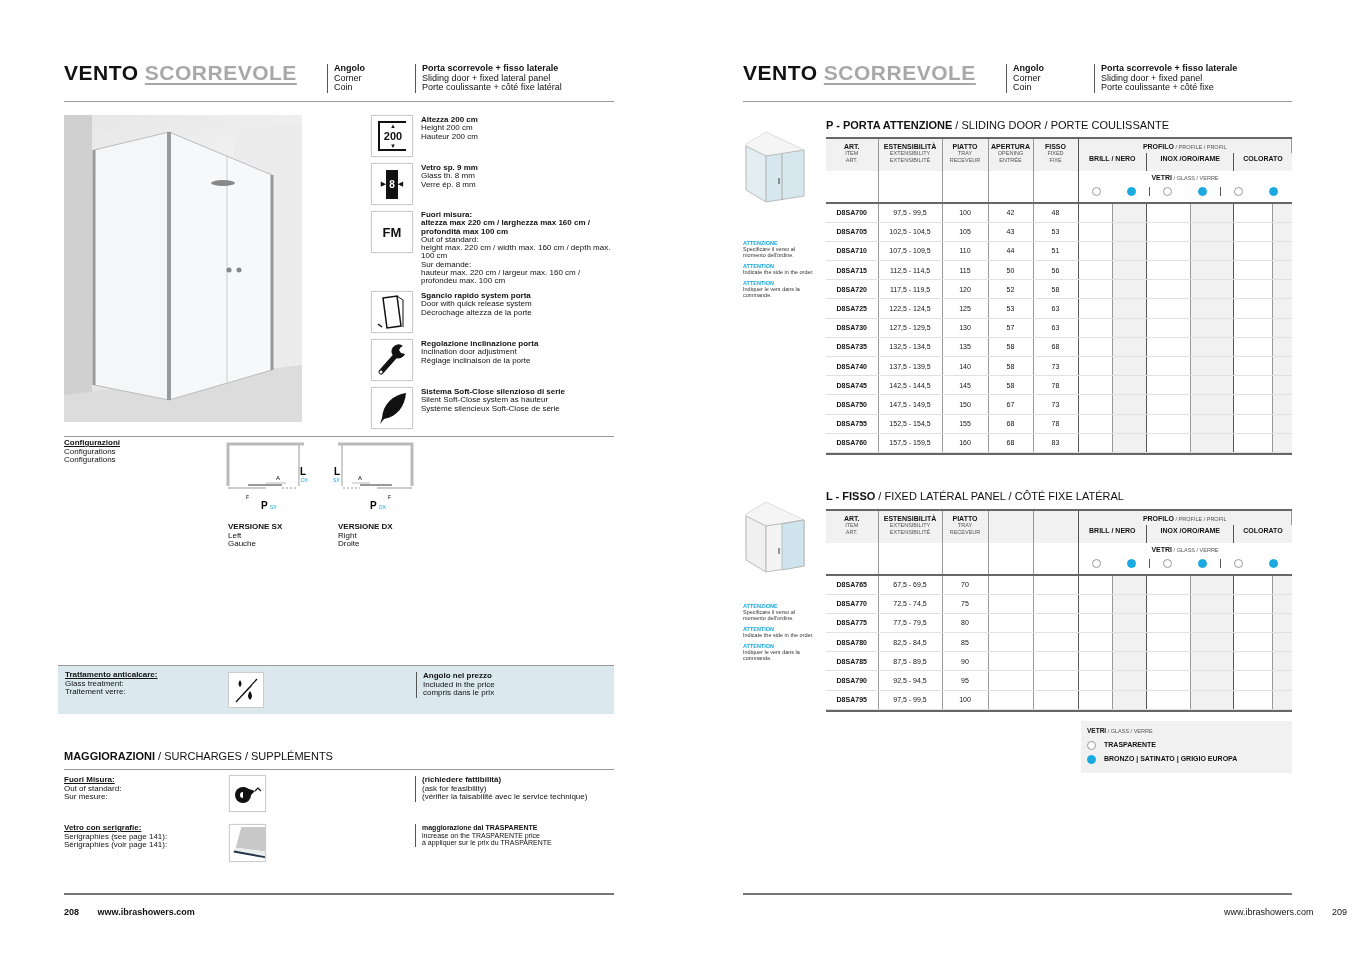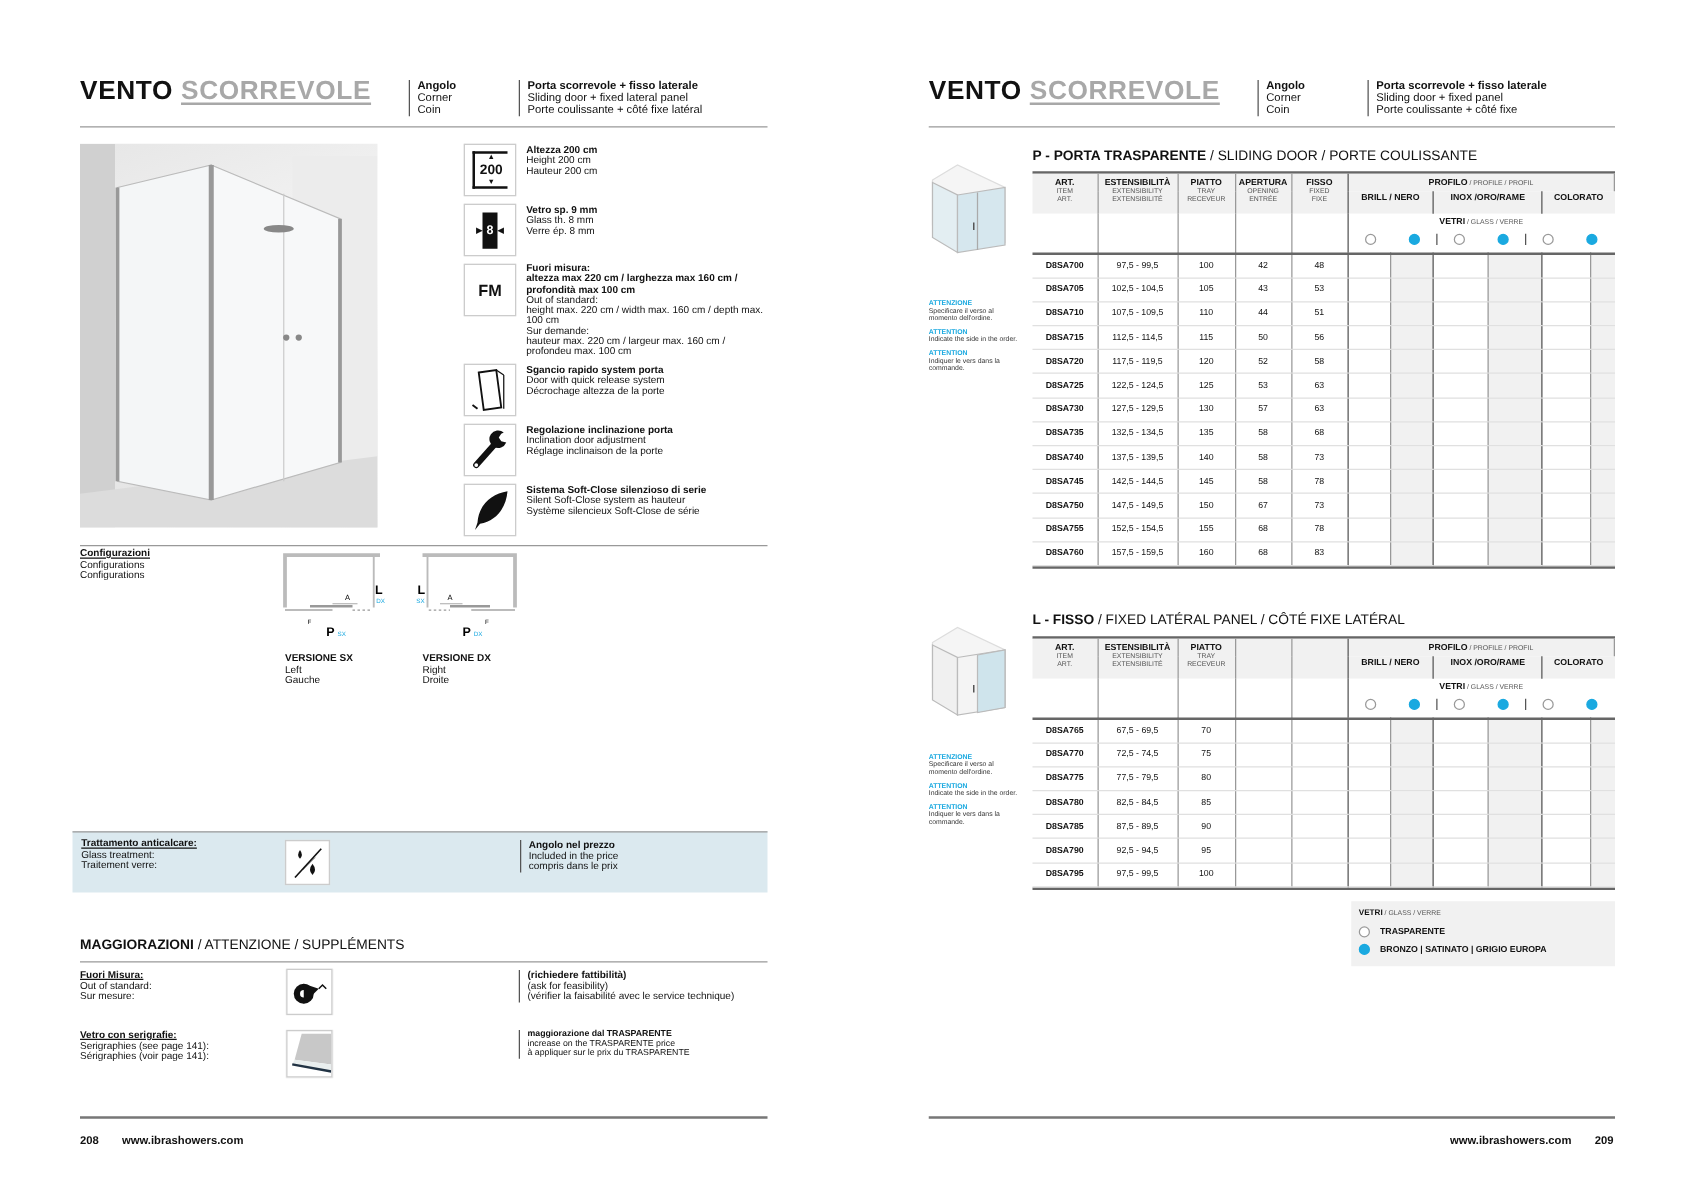--- a/index.html
+++ b/index.html
@@ -208,21 +208,21 @@
       </svg>
   </div>
   <div class="abs hdr-block" style="left:358px;top:6px;font-size:8px;line-height:8.6px">
     <b>Angolo nel prezzo</b><br>
     <span>Included in the price</span><br>
     <span>compris dans le prix</span>
   </div>
 </div>
 
 <div class="abs section-title" style="left:64px;top:750px">
-  <b>MAGGIORAZIONI</b><span> / ATTENZIONE / SUPPLÉMENTS</span>
+  <b>MAGGIORAZIONI</b><span> / SURCHARGES / SUPPLÉMENTS</span>
 </div>
 <div class="hr" style="left:64px;top:769px;width:550px"></div>
 
 <div class="abs small" style="left:64px;top:776px">
   <span class="u">Fuori Misura:</span><br>
   <span>Out of standard:</span><br>
   <span>Sur mesure:</span>
 </div>
 <div class="feat-icon" style="left:229px;top:775px;width:37px;height:37px">
   <svg width="30" height="24" viewBox="0 0 30 24">
@@ -302,21 +302,21 @@
   <b>ATTENTION</b><span>Indicate the side in the order.</span>
   <b>ATTENTION</b><span>Indiquer le vers dans la commande.</span>
 </div>
 <div class="attn" style="left:743px;top:603px">
   <b>ATTENZIONE</b><span>Specificare il verso al momento dell'ordine.</span>
   <b>ATTENTION</b><span>Indicate the side in the order.</span>
   <b>ATTENTION</b><span>Indiquer le vers dans la commande.</span>
 </div>
 
 <div class="abs section-title" style="left:826px;top:119px">
-  <b>P - PORTA TRASPARENTE</b><span> / SLIDING DOOR / PORTE COULISSANTE</span>
+  <b>P - PORTA ATTENZIONE</b><span> / SLIDING DOOR / PORTE COULISSANTE</span>
 </div>
 <div id="porta-wrap" class="abs" style="left:826px;top:137px;width:466px;border-top:2px solid #666;border-bottom:2px solid #666">
     <table class="prod" style="position: static; width: 466px;">
       <thead>
         <tr>
           <th rowspan="2" style="width: 52px;">
             <b>ART.</b>
             <div class="sub">ITEM</div>
             <div class="sub">ART.</div>
           </th>
@@ -686,16 +686,16 @@
     </table>
   </div>
 
 <div class="abs" style="left:1081px;top:721px;width:211px;height:52px;background:#f1f1f1;padding:6px 6px">
   <div style="font-size:6.5px"><b>VETRI</b><span style="font-size:5.5px;color:#555"> / GLASS / VERRE</span></div>
   <div style="font-size:7px;font-weight:bold;margin-top:7px"><span class="circle" style="margin-right:8px"></span><span>TRASPARENTE</span></div>
   <div style="font-size:7px;font-weight:bold;margin-top:5px"><span class="circle filled" style="margin-right:8px"></span><span>BRONZO | SATINATO | GRIGIO EUROPA</span></div>
 </div>
 
 <div class="hr" style="left:743px;top:893px;width:549px;height:2px;background:#777"></div>
-<div class="abs" style="left:1160px;top:907px;font-size:9px;font-weight:bold">
+<div class="abs" style="left:1224px;top:907px;font-size:9px;font-weight:normal">
   <span>www.ibrashowers.com</span>
   <span style="margin-left:16px">209</span>
 </div>
 
 </body></html>

